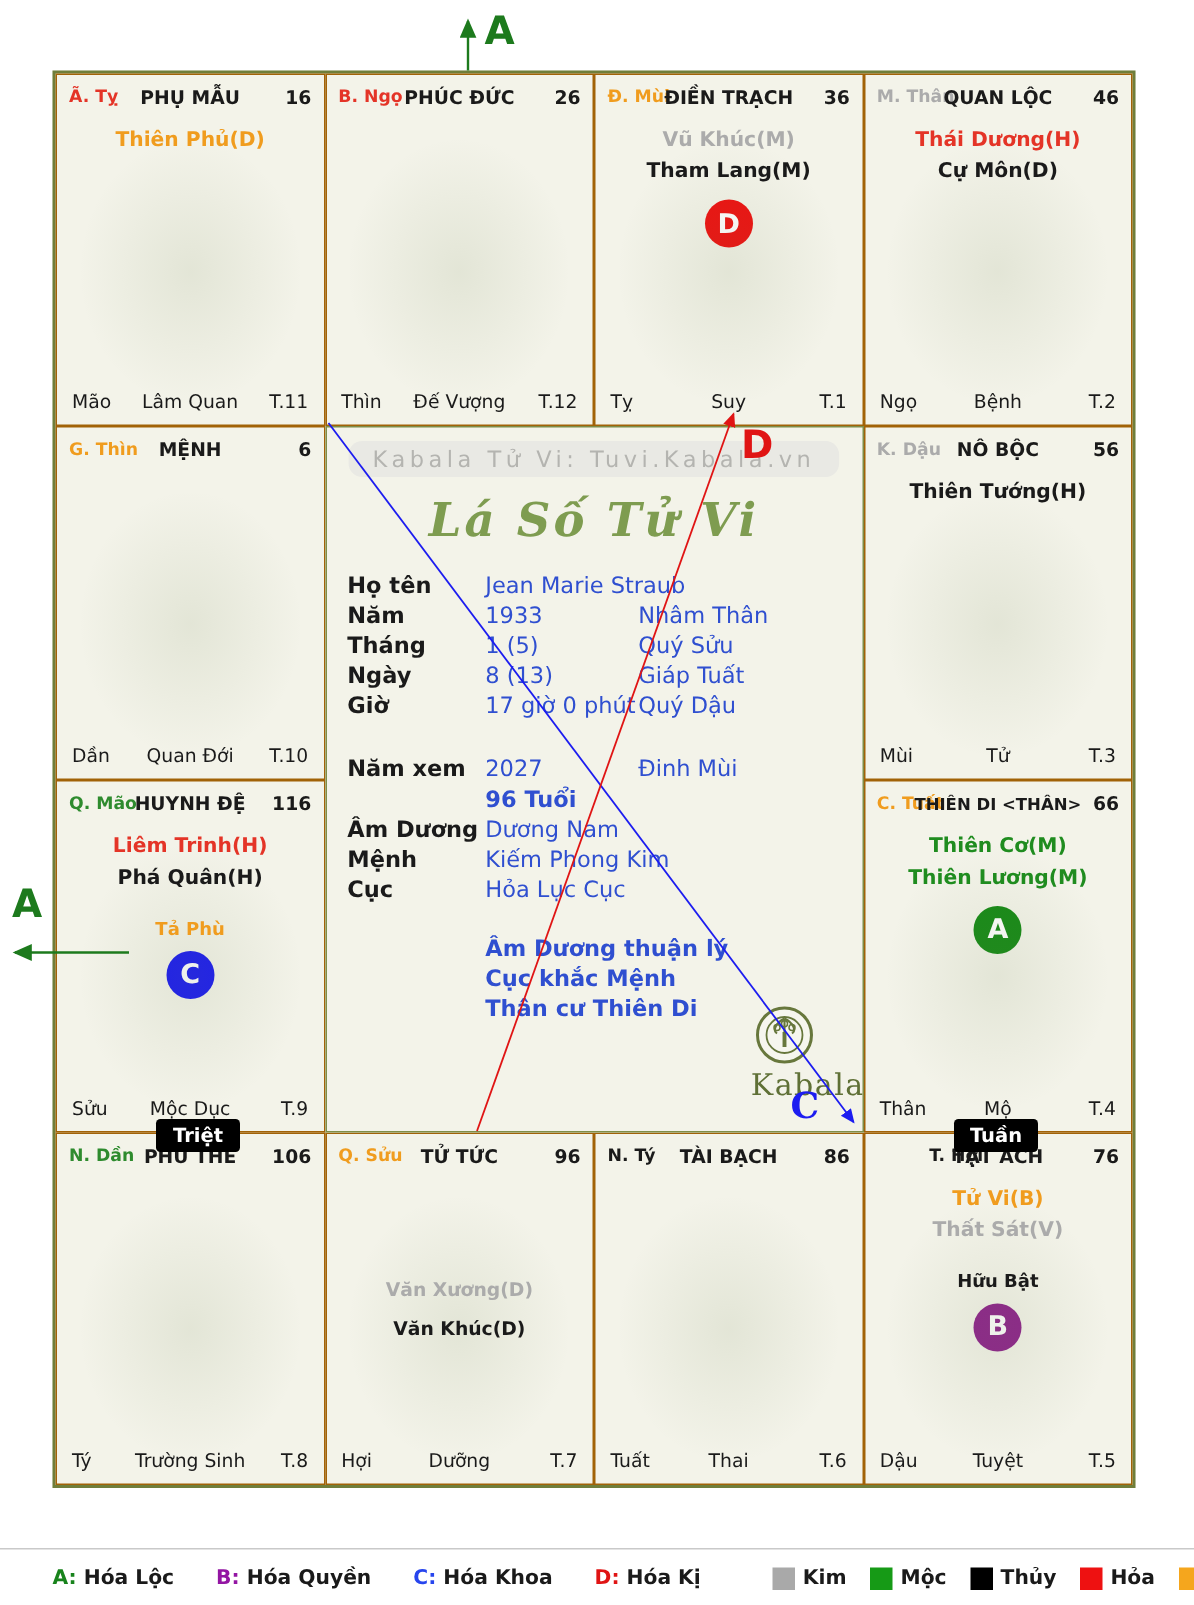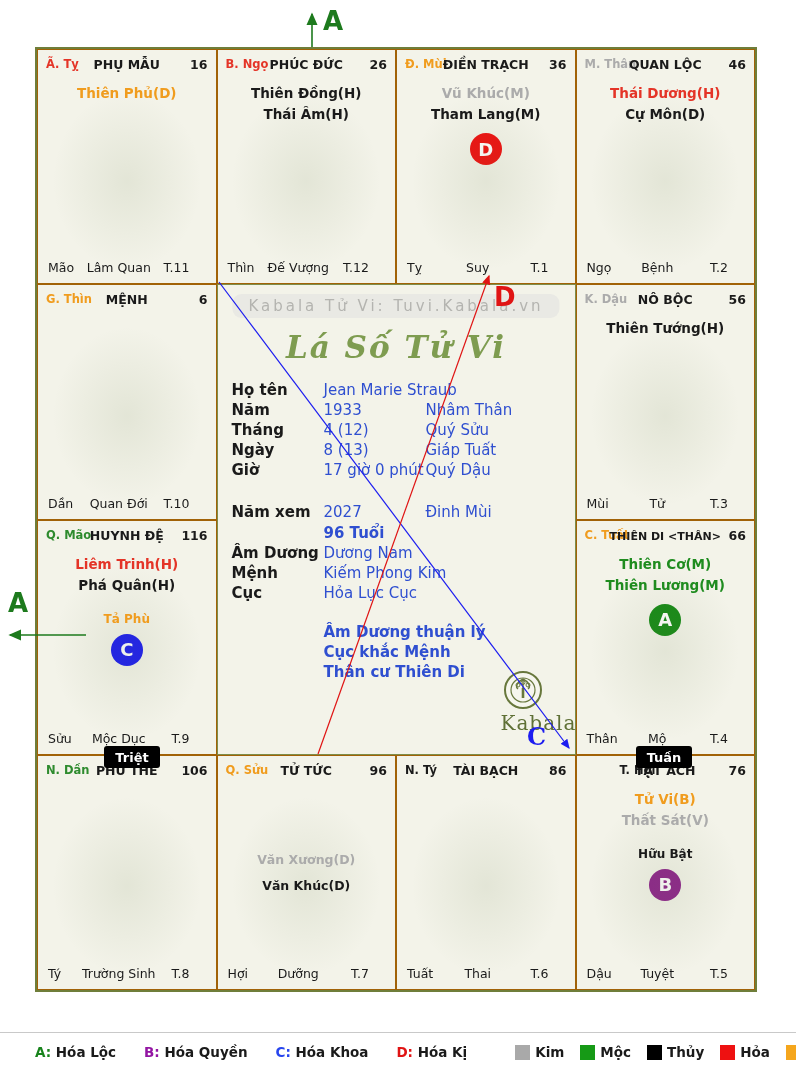--- a/index.html
+++ b/index.html
@@ -20,21 +20,21 @@
   .palace.small { font-size:11px; top:2px; }
   .num { position:absolute; right:8px; top:0; font-size:12.5px; font-weight:bold; color:#1a1a1a; }
   .stars { text-align:center; position:relative; }
   .star { font-size:13.5px; font-weight:bold; line-height:21px; white-space:nowrap; }
   .minor { margin-top:14px; }
   .minor .star { font-size:12px; line-height:18px; }
   .midstars { margin-top:58px; }
   .midstars .star { font-size:12.5px; line-height:26px; }
   .badge { width:32px; height:32px; border-radius:50%; margin:8px auto 0; color:#fff;
     font-size:18px; font-weight:bold; display:flex; align-items:center; justify-content:center; }
-  .cell-foot { position:absolute; left:0; right:16px; bottom:7px; height:16px;text-decoration:underline; }
+  .cell-foot { position:absolute; left:0; right:0; bottom:7px; height:16px;text-decoration:underline; }
   .cf-branch { position:absolute; left:10px; font-size:12.5px; color:#1a1a1a; }
   .cf-stage { position:absolute; left:0; right:0; text-align:center; font-size:12.5px; color:#1a1a1a; }
   .cf-cycle { position:absolute; right:10px; font-size:12.5px; color:#1a1a1a; }
 
   .center { position:relative; grid-area:2/2/4/4; border:1px solid #7e8d49; background:#f3f3e9; overflow:visible; }
   .wmark { position:absolute; top:9px; left:50%; transform:translateX(-50%);
     background:#e9e9e4; color:#b4b4b0; border-radius:9px; padding:3px 16px;
     font-size:15px; letter-spacing:3px; white-space:nowrap; }
   .ctitle { position:absolute; top:44px; left:0; right:0; text-align:center;
     font-family:"DejaVu Serif", serif; font-style:italic; font-weight:bold;
@@ -94,24 +94,20 @@
     </div>
   </div>
 
   <div class="cell" style="grid-area:1/2">
     <div class="zblob"></div>
     <div class="cell-head">
       <span class="stem" style="color: rgb(228, 52, 39);">B. Ngọ</span>
       <span class="palace">PHÚC ĐỨC</span>
       <span class="num">26</span>
     </div>
-    <div class="stars">
-      <div class="star" style="color: rgb(26, 26, 26);">Thiên Đồng(H)</div>
-      <div class="star" style="color: rgb(26, 26, 26);">Thái Âm(H)</div>
-    </div>
     <div class="cell-foot">
       <span class="cf-branch">Thìn</span>
       <span class="cf-stage">Đế Vượng</span>
       <span class="cf-cycle">T.12</span>
     </div>
   </div>
 
   <div class="cell" style="grid-area:1/3">
     <div class="zblob"></div>
     <div class="cell-head">
@@ -297,21 +293,21 @@
       <span class="clabel">Họ tên</span>
       <span class="cval">Jean Marie Straub</span>
     </div>
     <div class="crow" style="top:116px">
       <span class="clabel">Năm</span>
       <span class="cval">1933</span>
       <span class="cval2">Nhâm Thân</span>
     </div>
     <div class="crow" style="top:136px">
       <span class="clabel">Tháng</span>
-      <span class="cval">4  (12)</span>
+      <span class="cval">1  (5)</span>
       <span class="cval2">Quý Sửu</span>
     </div>
     <div class="crow" style="top:156px">
       <span class="clabel">Ngày</span>
       <span class="cval">8  (13)</span>
       <span class="cval2">Giáp Tuất</span>
     </div>
     <div class="crow" style="top:176px">
       <span class="clabel">Giờ</span>
       <span class="cval">17 giờ 0 phút</span>

